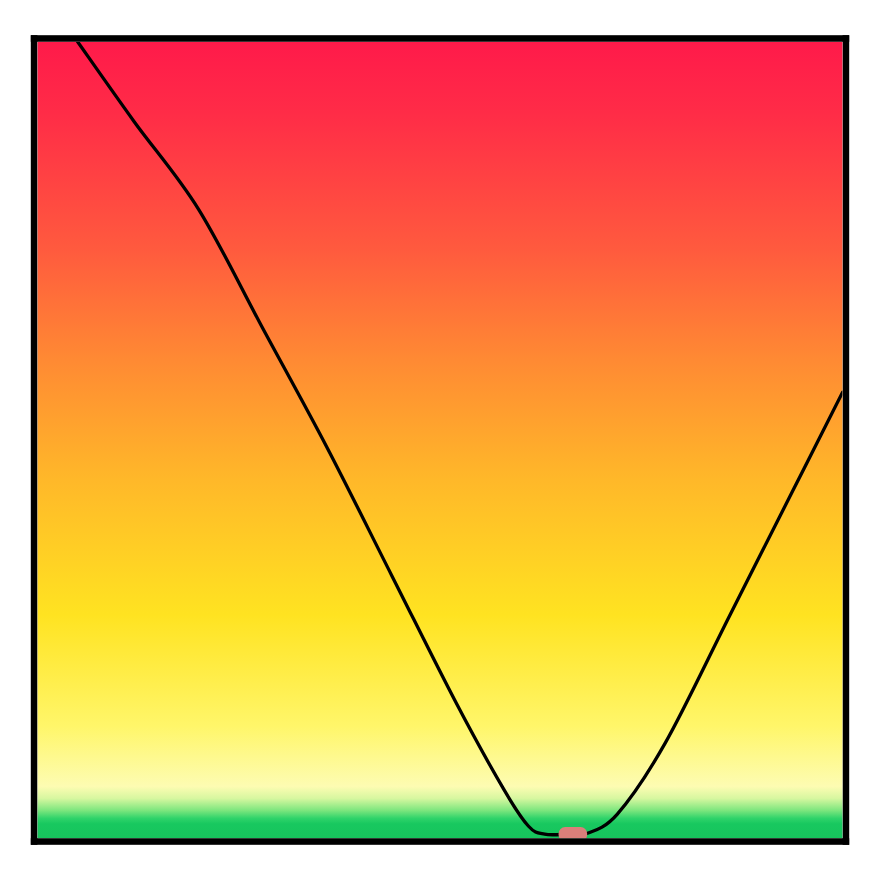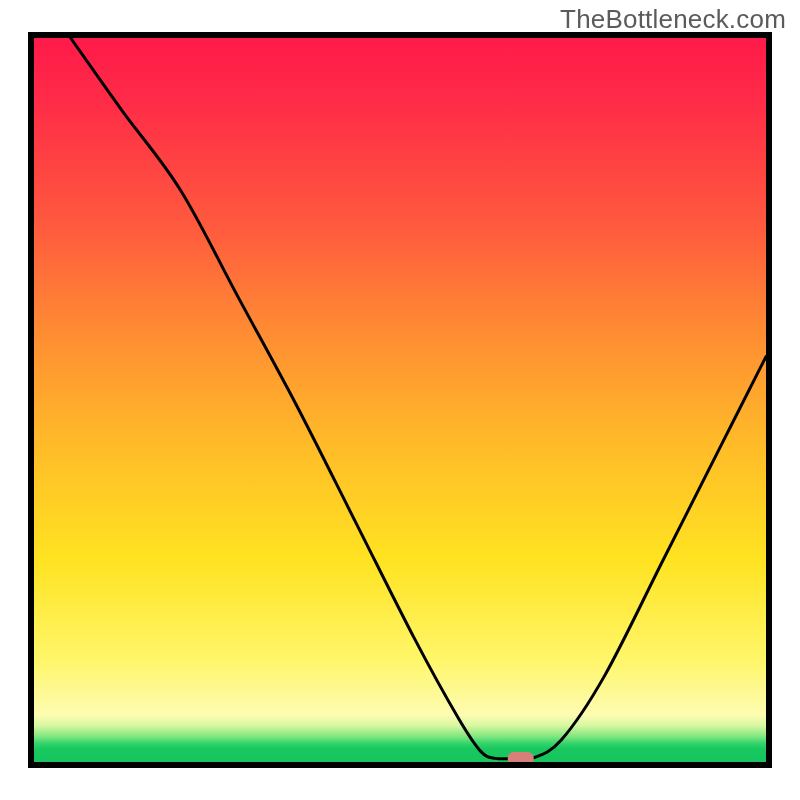--- a/index.html
+++ b/index.html
@@ -73,21 +73,20 @@
   .marker {
     fill: #d97f7a;
     stroke: none;
   }
 </style>
 </head>
 <body>
 
 <div class="frame">
 
-  <div class="watermark">TheBottleneck.com</div>
 
   <div class="border-top"></div>
   <div class="border-right"></div>
   <div class="border-bottom"></div>
   <div class="border-left"></div>
 
   <div class="plot">
     <div class="gradient"></div>
 
     <div class="curve-layer">

